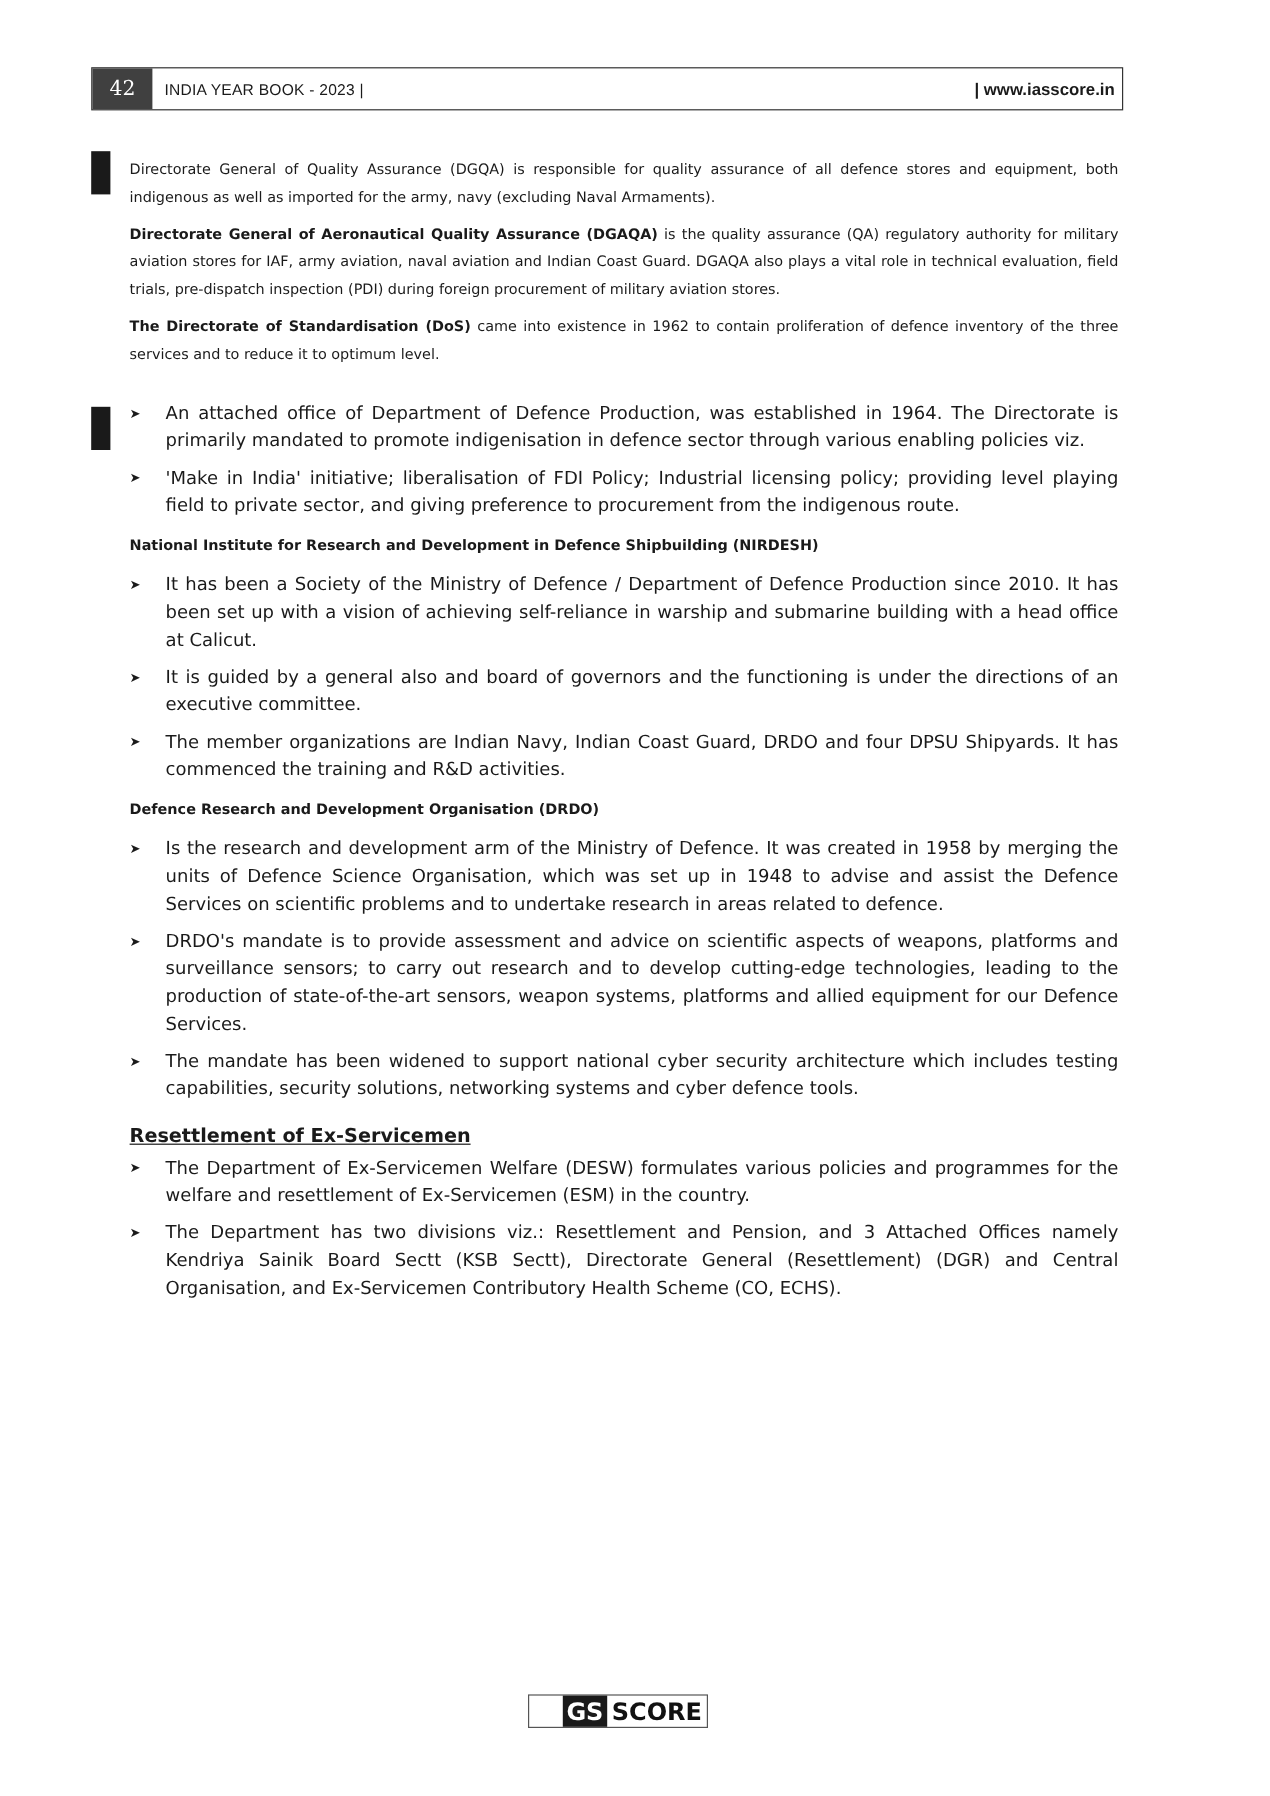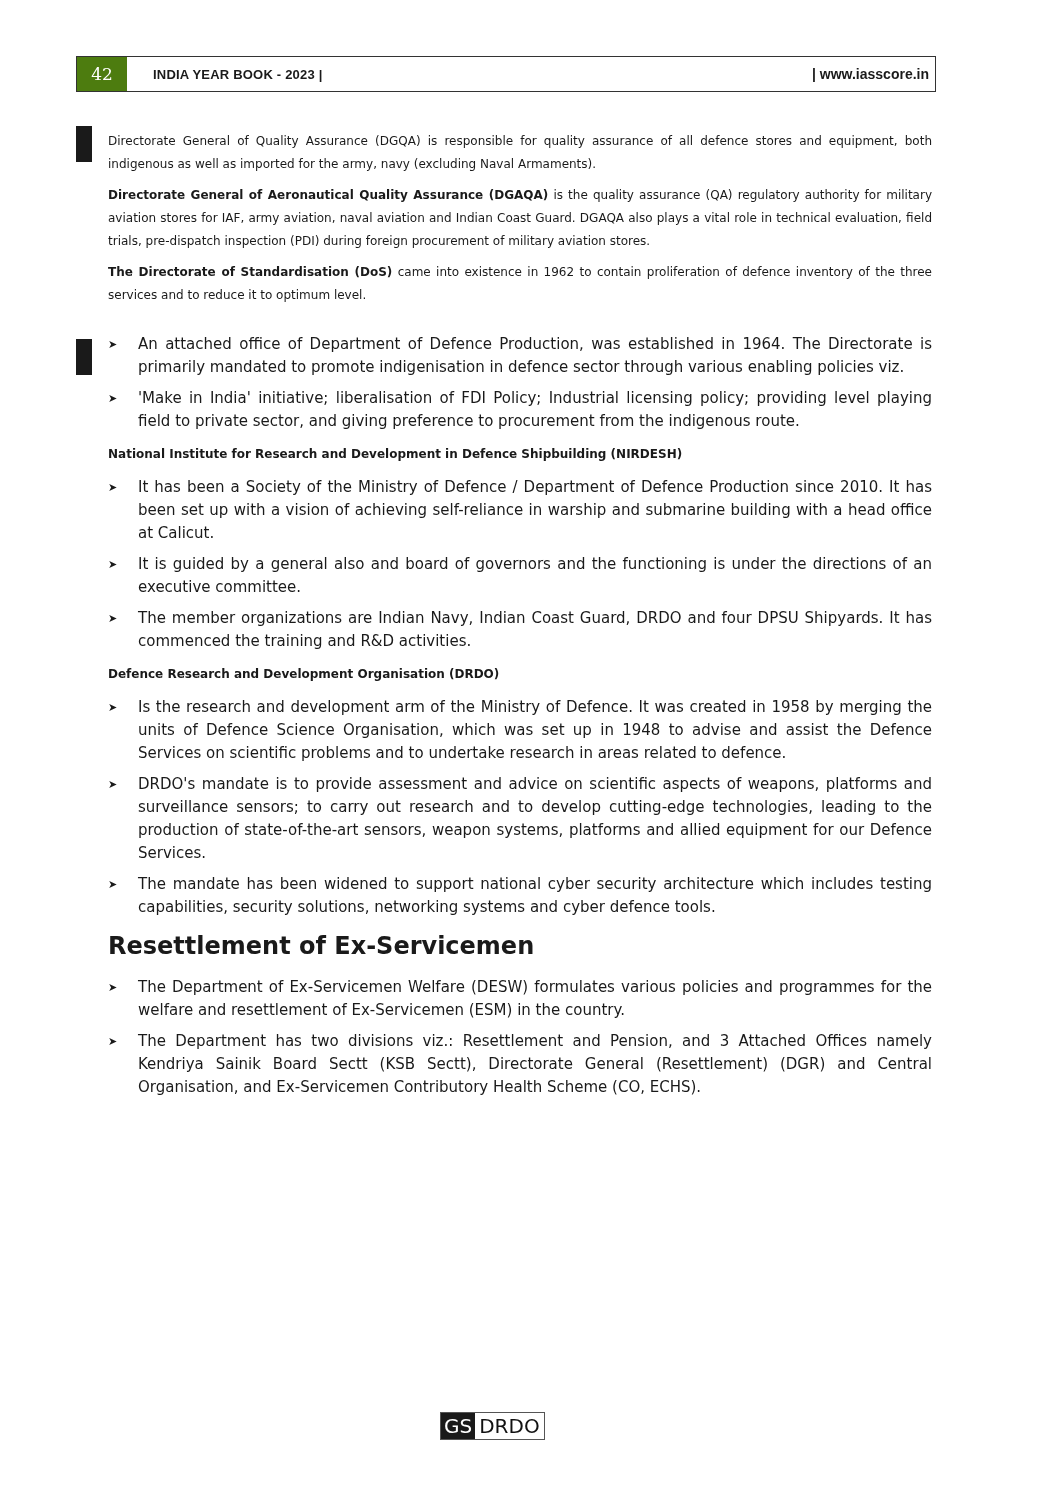--- a/index.html
+++ b/index.html
@@ -1,30 +1,30 @@
 <!DOCTYPE html>
 <html><head>
 <meta charset="utf-8">
 <style>
   html, body { margin: 0; padding: 0; background: #ffffff; }
   body { width: 1058px; height: 1497px; position: relative; font-family: "DejaVu Sans", sans-serif; color: #1a1a1a; overflow: hidden; }
   .header { position: absolute; left: 76px; top: 56px; width: 860px; height: 36px; border: 1.5px solid #333; box-sizing: border-box; display: flex; align-items: center; }
-  .page-num { width: 50px; height: 100%; background: #4d7c0f; color: #fff; font-family: "DejaVu Serif", serif; font-size: 17px; display: flex; align-items: center; justify-content: center; }
-  .book-title { font-family: "Liberation Sans", sans-serif; font-weight: bold; font-size: 13px; margin-left: 26px; flex: 1; letter-spacing: 0.2px; }
+  .page-num { width: 50px; height: 100%; background: #404040; color: #fff; font-family: "DejaVu Serif", serif; font-size: 17px; display: flex; align-items: center; justify-content: center; }
+  .book-title { font-family: "Liberation Sans", sans-serif; font-weight: normal; font-size: 13px; margin-left: 10px; flex: 1; letter-spacing: 0.2px; }
   .site { font-family: "Liberation Sans", sans-serif; font-weight: bold; font-size: 14px; margin-right: 6px; }
   .content { position: absolute; left: 108px; top: 120px; width: 824px; }
   .h1 { position: relative; font-family: "DejaVu Sans", sans-serif; font-weight: bold; font-size: 22px; margin: 0 0 10px 0; line-height: 44px; }
   .h1 .bar { position: absolute; left: -32px; top: 6px; width: 16px; height: 36px; background: #1a1a1a; }
   .h2 { font-weight: bold; font-size: 12px; margin: 10px 0 10px 0; line-height: 23px; }
   p { font-size: 12px; line-height: 23px; margin: 0 0 8px 0; text-align: justify; }
   p b { font-weight: bold; }
   ul { list-style: none; margin: 0; padding: 0; }
   li { position: relative; padding-left: 30px; font-size: 15px; line-height: 23px; margin-bottom: 8px; text-align: justify; }
   li .arrow { position: absolute; left: 0; top: 0; font-size: 11px; }
-  .footer-logo { position: absolute; left: 440px; top: 1412px; height: 26px; display: flex; border: 1.5px solid #555; font-family: "DejaVu Sans", sans-serif; font-weight: normal; font-size: 20px; }
+  .footer-logo { position: absolute; left: 440px; top: 1412px; height: 26px; display: flex; border: 1.5px solid #555; font-family: "DejaVu Sans", sans-serif; font-weight: bold; font-size: 20px; padding-left: 28px; }
   .gs { background: #1a1a1a; color: #fff; padding: 0 3px; line-height: 26px; }
   .score { color: #111; padding: 0 4px; line-height: 26px; }
   .sp-a { margin-top: 26px; }
 </style>
 </head>
 <body>
 
 <div class="header">
   <div class="page-num">42</div>
   <div class="book-title">INDIA YEAR BOOK - 2023 |</div>
@@ -48,23 +48,23 @@
     <li><span class="arrow">➤</span><span>It is guided by a general also and board of governors and the functioning is under the directions of an executive committee.</span></li>
     <li><span class="arrow">➤</span><span>The member organizations are Indian Navy, Indian Coast Guard, DRDO and four DPSU Shipyards. It has commenced the training and R&amp;D activities.</span></li>
   </ul>
 
   <div class="h2">Defence Research and Development Organisation (DRDO)</div>
   <ul>
     <li><span class="arrow">➤</span><span>Is the research and development arm of the Ministry of Defence. It was created in 1958 by merging the units of Defence Science Organisation, which was set up in 1948 to advise and assist the Defence Services on scientific problems and to undertake research in areas related to defence.</span></li>
     <li><span class="arrow">➤</span><span>DRDO's mandate is to provide assessment and advice on scientific aspects of weapons, platforms and surveillance sensors; to carry out research and to develop cutting-edge technologies, leading to the production of state-of-the-art sensors, weapon systems, platforms and allied equipment for our Defence Services.</span></li>
     <li><span class="arrow">➤</span><span>The mandate has been widened to support national cyber security architecture which includes testing capabilities, security solutions, networking systems and cyber defence tools.</span></li>
   </ul>
-  <div class="h2" style="font-size:24px;margin-top:16px;margin-bottom:18px;">Resettlement of Ex-Servicemen</div>
+  <div class="h2" style="font-size:16px;margin-top:16px;margin-bottom:4px;text-decoration:underline;">Resettlement of Ex-Servicemen</div>
   <ul>
     <li><span class="arrow">➤</span><span>The Department of Ex-Servicemen Welfare (DESW) formulates various policies and programmes for the welfare and resettlement of Ex-Servicemen (ESM) in the country.</span></li>
     <li><span class="arrow">➤</span><span>The Department has two divisions viz.: Resettlement and Pension, and 3 Attached Offices namely Kendriya Sainik Board Sectt (KSB Sectt), Directorate General (Resettlement) (DGR) and Central Organisation, and Ex-Servicemen Contributory Health Scheme (CO, ECHS).</span></li>
   </ul>
 </div>
 
 <div class="footer-logo">
   <span class="gs">GS</span>
-  <span class="score">DRDO</span>
+  <span class="score">SCORE</span>
 </div>
 
 </body></html>

